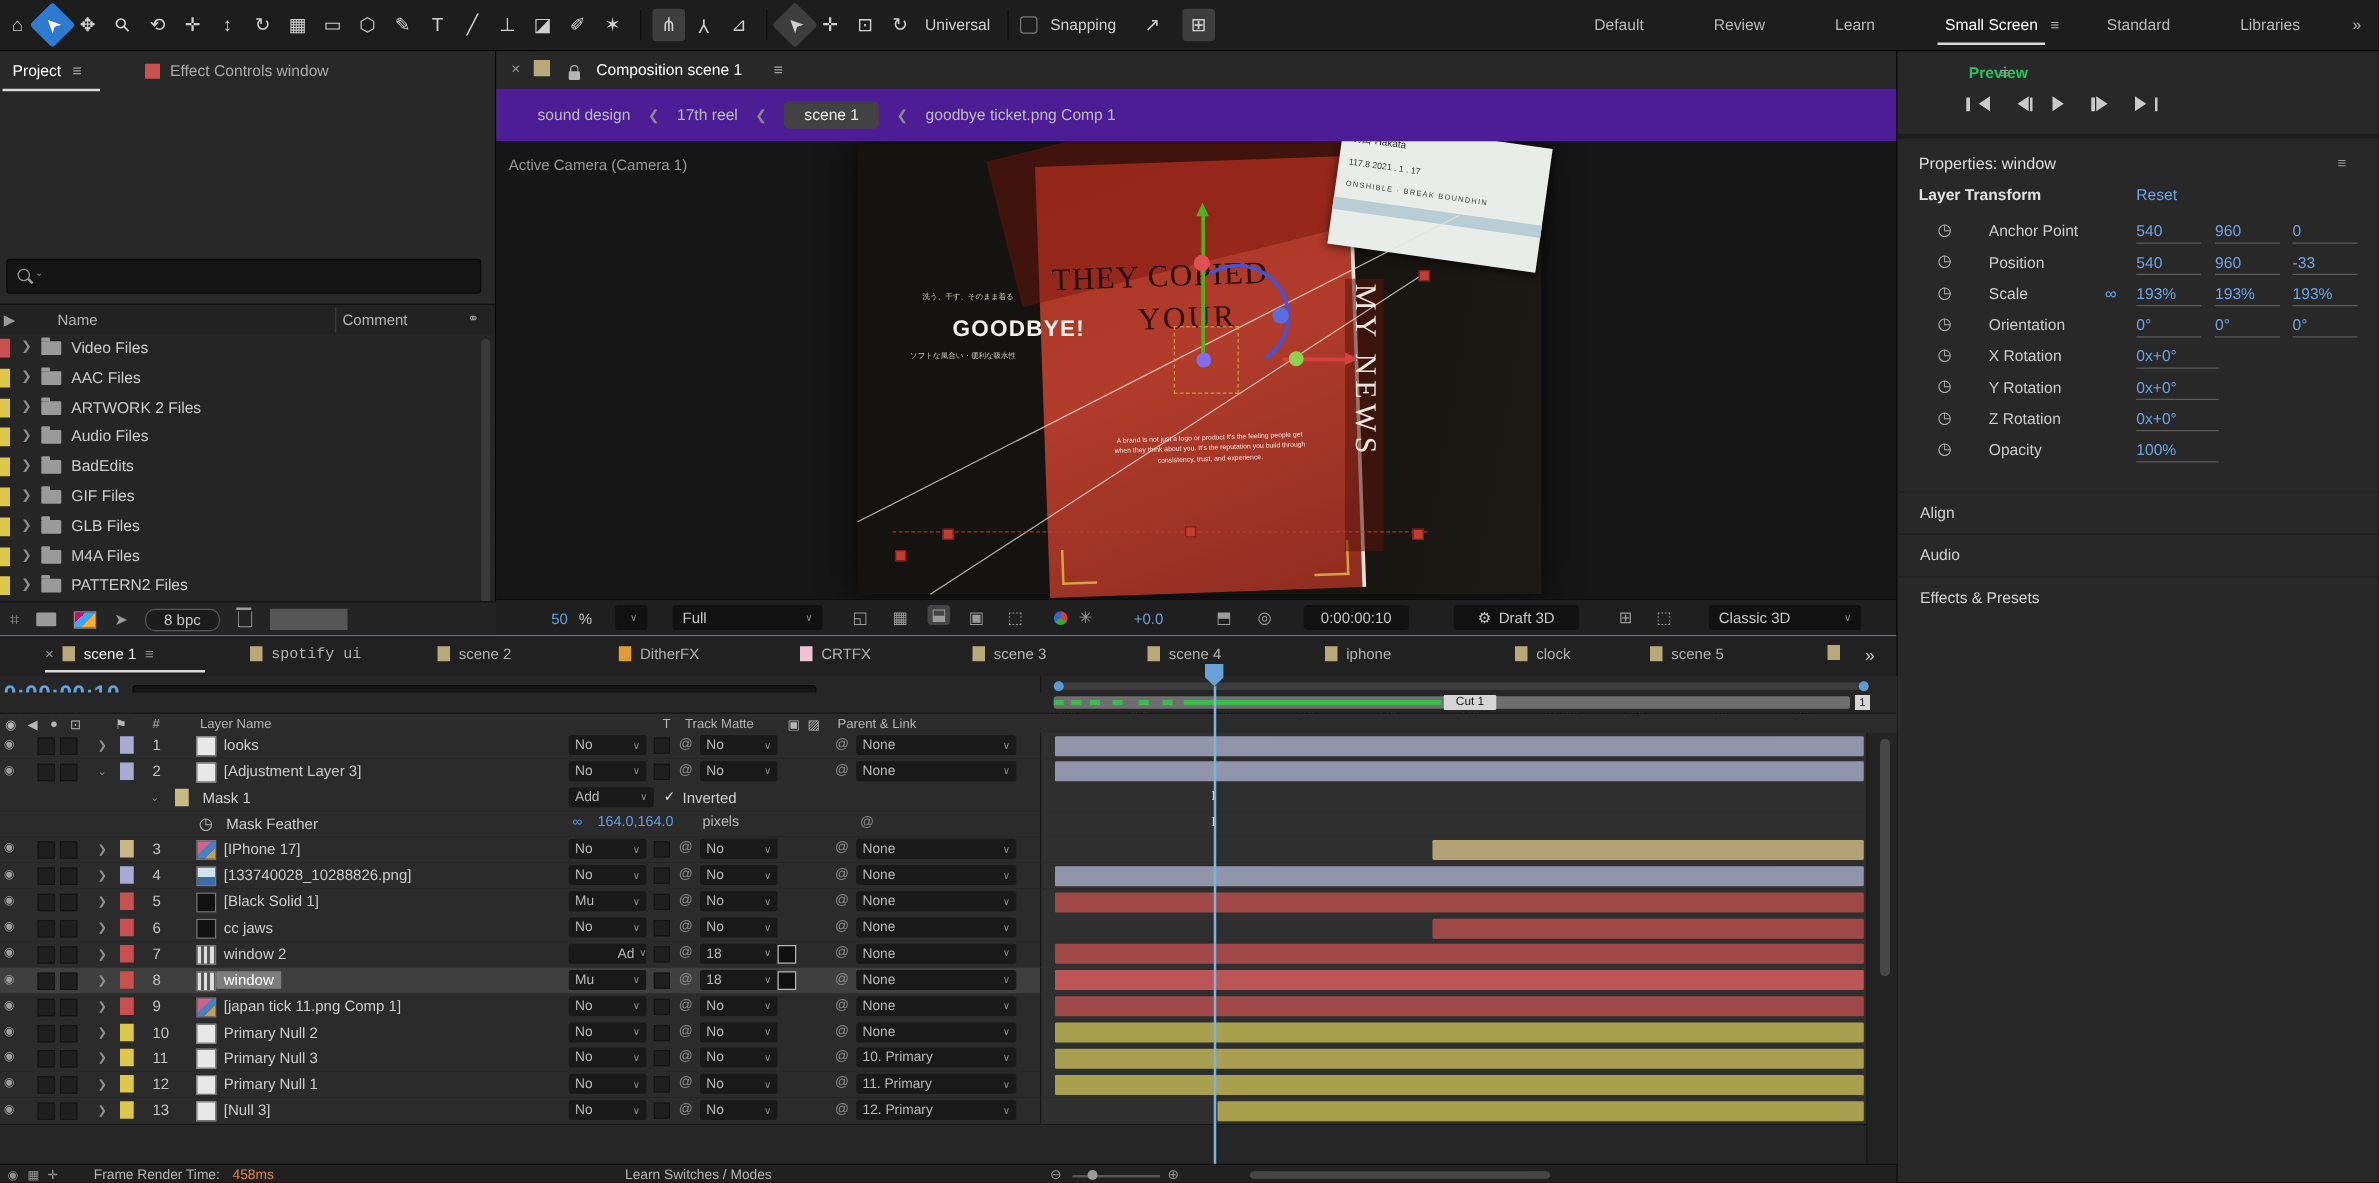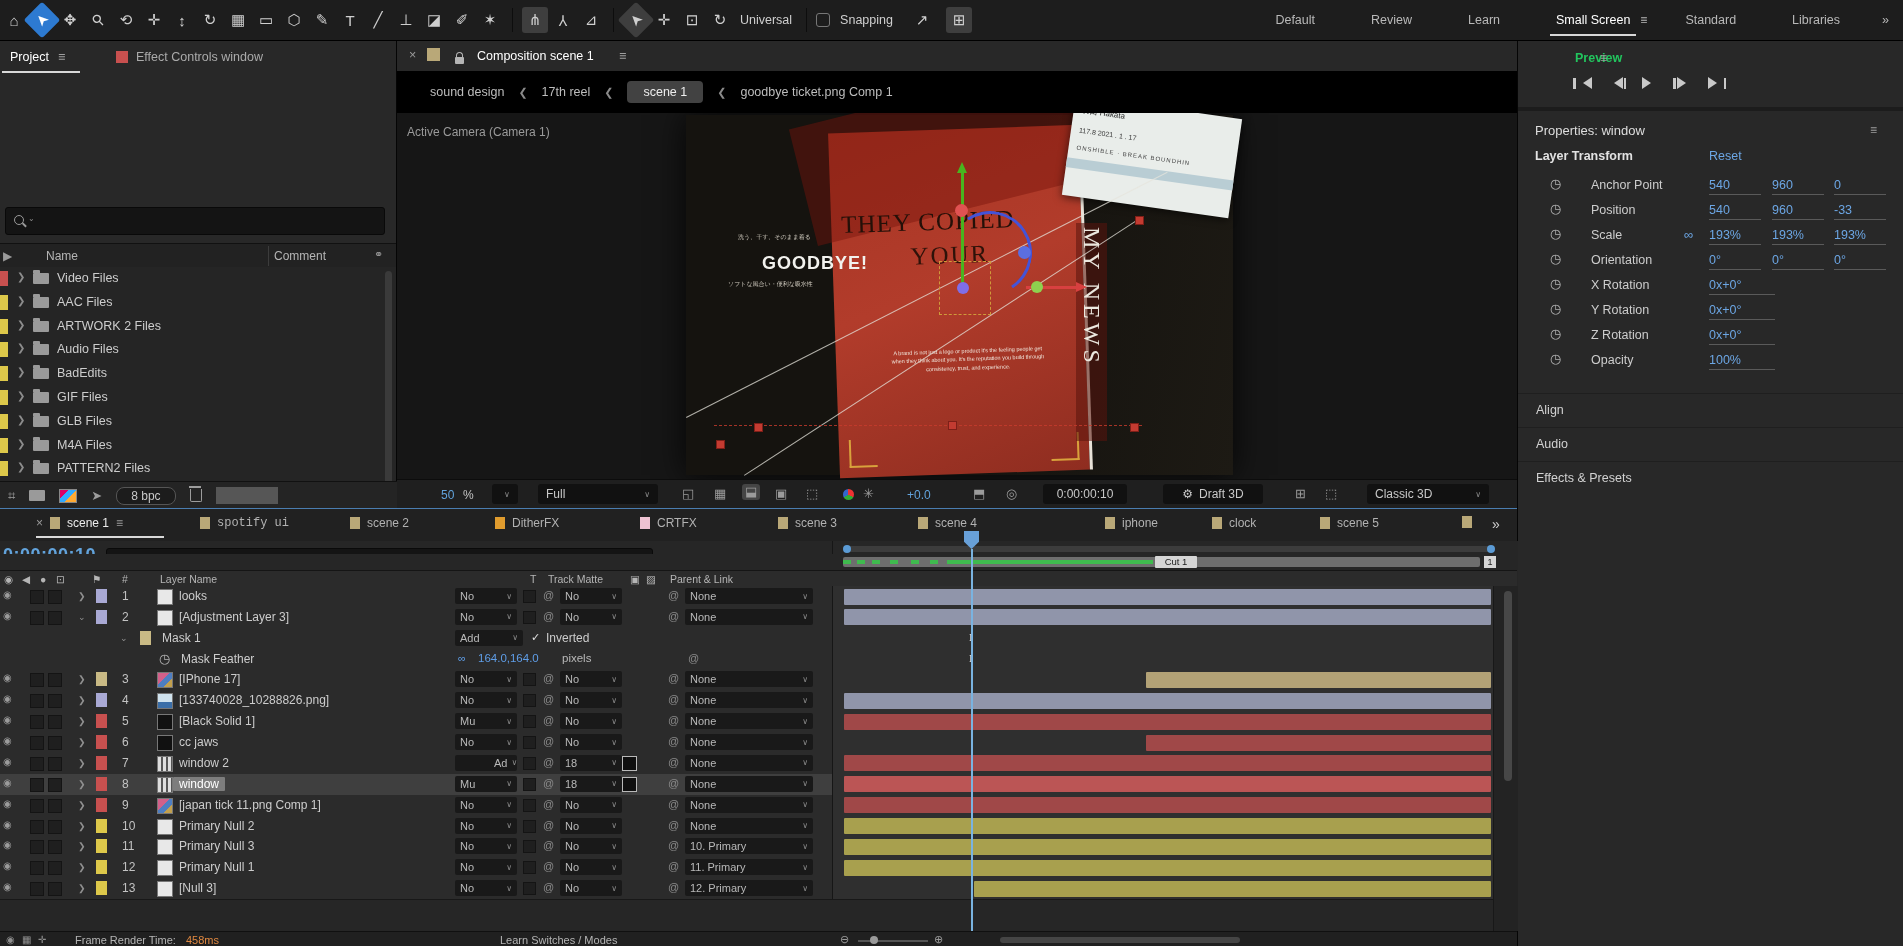--- a/index.html
+++ b/index.html
@@ -43,21 +43,21 @@
   .ficon{color:#9d9d9d;font-size:13px;}
   #bpc{border:1px solid #555;border-radius:8px;padding:1px 14px;color:#c9c9c9;font-size:12px;background:#1c1c1c;}
   .trash{width:10px;height:12px;border:1px solid #9d9d9d;border-top:none;position:relative;border-radius:0 0 2px 2px;}
   .trash:before{content:"";position:absolute;left:-2px;top:-3px;width:12px;height:2px;background:#9d9d9d;}
   #foot-gray{width:62px;height:17px;background:#565656;}
   
   #comp{left:397px;top:41px;width:1120px;height:467px;background:#232323;}
   #comp-tabs{left:0;top:0;width:100%;height:30px;background:#282828;}
   .lock{display:inline-block;width:9px;height:7px;background:#b5b5b5;border-radius:1px;position:relative;vertical-align:middle;}
   .lock:before{content:"";position:absolute;left:1px;top:-5px;width:5px;height:5px;border:1.5px solid #b5b5b5;border-bottom:none;border-radius:4px 4px 0 0;}
-  #crumbs{left:0;top:30px;width:100%;height:42px;background:#000000;display:flex;align-items:center;padding-left:33px;gap:14px;font-size:12.5px;color:#bdbdbd;}
+  #crumbs{left:0;top:30px;width:100%;height:42px;background:#4c1d95;display:flex;align-items:center;padding-left:33px;gap:14px;font-size:12.5px;color:#bdbdbd;}
   .crumb-sep{color:#8a8a8a;font-size:11px;}
   .crumb.on{background:#424242;border-radius:4px;padding:4px 16px;color:#ededed;}
   #viewer{left:0;top:72px;width:1120px;height:366px;background:#161616;overflow:hidden;}
   #photo{left:289px;top:2px;width:547px;height:360px;background:linear-gradient(100deg,#15130f 58%,#1d1a14 100%);box-shadow:0 0 30px rgba(0,0,0,.8);}
   
   #card{left:148px;top:14px;width:250px;height:345px;background:linear-gradient(160deg,#a83524 0%,#b23c2b 45%,#8f2d20 100%);transform:rotate(-2deg);border-right:3px solid #e8e2d8;}
   #card:before{content:"";position:absolute;left:-30px;top:-40px;width:320px;height:120px;background:rgba(120,20,10,.45);transform:rotate(-12deg);}
   #headline{left:10px;top:78px;width:240px;color:#241008;font-family:"Liberation Serif",serif;font-size:25px;letter-spacing:1px;white-space:nowrap;}
   #headline2{left:78px;top:112px;color:#2e1209;font-family:"Liberation Serif",serif;font-size:25px;letter-spacing:2px;}
   #bodytext{left:52px;top:218px;width:160px;color:#f0e4da;font-size:5.5px;text-align:center;line-height:1.5;}
@@ -512,21 +512,21 @@
         <div>CRTFX</div>
       </div>
       <div class="ttab" style="left: 778px;">
         <div class="chip" style="background: rgb(185, 168, 120);"></div>
         <div>scene 3</div>
       </div>
       <div class="ttab" style="left: 918px;">
         <div class="chip" style="background: rgb(185, 168, 120);"></div>
         <div>scene 4</div>
       </div>
-      <div class="ttab" style="left: 1060px; margin-left: 45px;">
+      <div class="ttab" style="left: 1060px;">
         <div class="chip" style="background: rgb(185, 168, 120);"></div>
         <div>iphone</div>
       </div>
       <div class="ttab" style="left: 1195px; padding-left: 17px;">
         <div class="chip" style="background: rgb(185, 168, 120);"></div>
         <div>clock</div>
       </div>
       <div class="ttab" style="left: 1320px;">
         <div class="chip" style="background: rgb(185, 168, 120);"></div>
         <div>scene 5</div>

